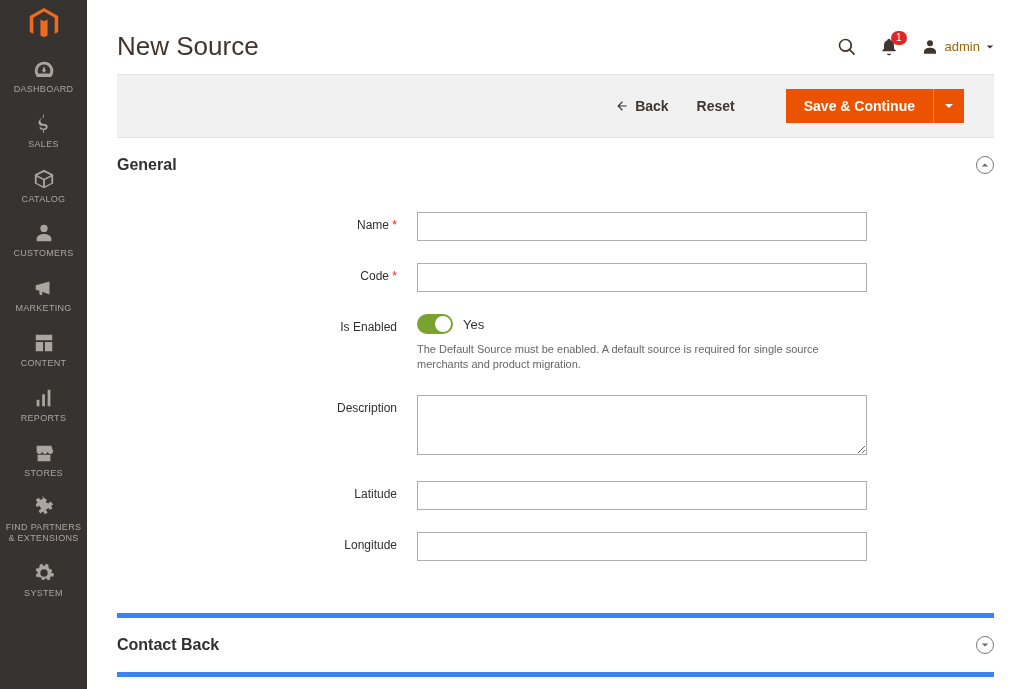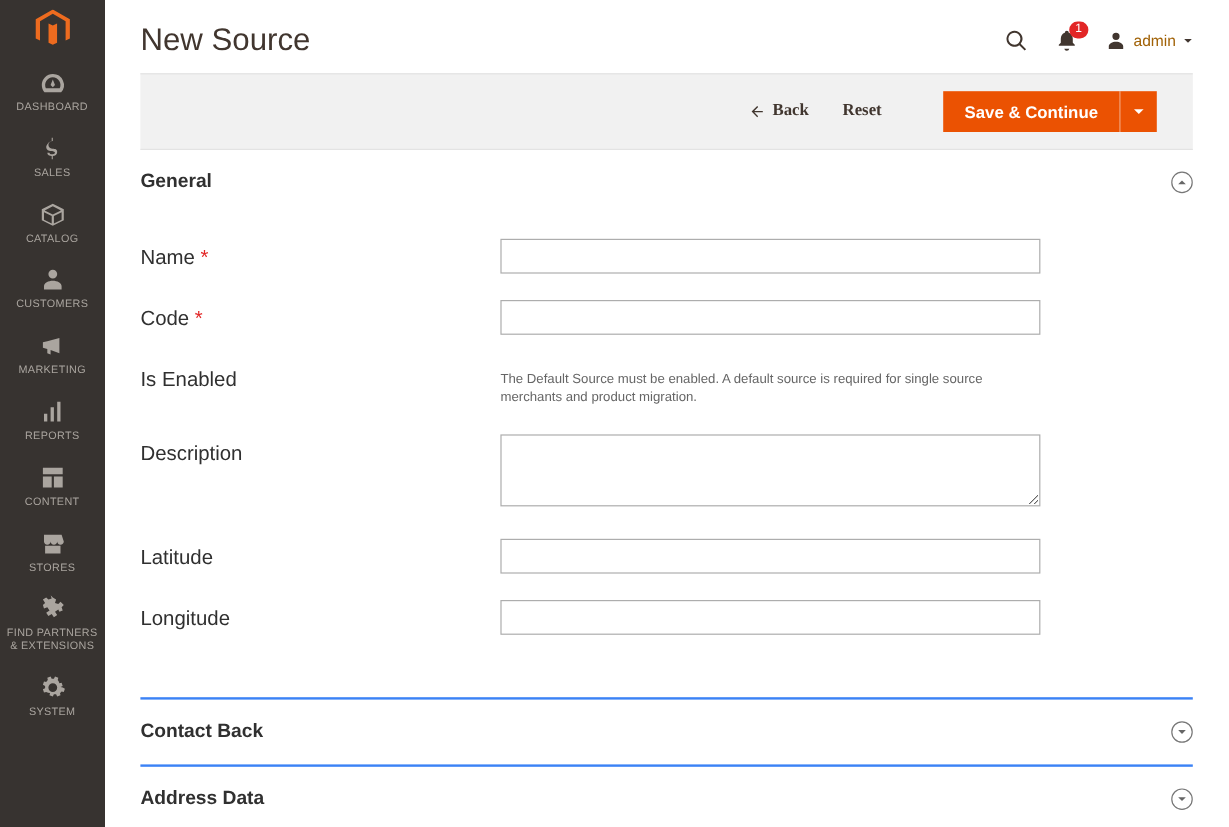--- a/index.html
+++ b/index.html
@@ -5,45 +5,45 @@
 * { box-sizing: border-box; margin: 0; padding: 0; }
 body { font-family: 'Helvetica Neue', Arial, sans-serif; background: #fff; overflow-x: hidden; }
 .sidebar { position: fixed; left: 0; top: 0; width: 87px; height: 100vh; background: #373330; display: flex; flex-direction: column; }
 .logo-box { height: 48px; display: flex; align-items: center; justify-content: center; }
 .logo-svg { width: 32px; height: 32px; }
 .nav-item { display: flex; flex-direction: column; align-items: center; padding: 10px 4px 8px; cursor: pointer; text-align: center; }
 .nav-icon { width: 22px; height: 22px; margin-bottom: 4px; display: flex; align-items: center; justify-content: center; }
 .nav-icon svg { width: 22px; height: 22px; fill: #aaa59f; }
 .nav-label { font-size: 9px; color: #aaa59f; text-transform: uppercase; letter-spacing: 0.3px; line-height: 1.2; }
 .main { margin-left: 87px; padding: 0; }
-.header { padding: 18px 30px 12px; display: flex; align-items: center; justify-content: space-between; }
+.header { padding: 31px 30px 12px; display: flex; align-items: center; justify-content: space-between; }
 .page-title { font-size: 26px; font-weight: 400; color: #41362f; }
 .header-actions { display: flex; align-items: center; gap: 22px; }
 .icon-btn { cursor: pointer; position: relative; display: flex; align-items: center; }
 .icon-btn svg { width: 20px; height: 20px; fill: #41362f; }
 .badge { position: absolute; top: -6px; right: -8px; background: #e22626; color: #fff; font-size: 10px; border-radius: 8px; padding: 1px 5px; min-width: 14px; text-align: center; line-height: 1.2; }
 .user-box { display: flex; align-items: center; gap: 6px; cursor: pointer; font-size: 13px; color: #a16207; }
 .user-box svg.av { width: 18px; height: 18px; fill: #41362f; }
 .user-box svg.cd { width: 8px; height: 8px; fill: #41362f; }
 .action-bar { background: #f1f1f1; border-top: 1px solid #e3e3e3; border-bottom: 1px solid #e3e3e3; padding: 14px 30px; display: flex; justify-content: flex-end; align-items: center; gap: 28px; margin: 0 30px; }
-.ab-link { font-size: 14px; font-weight: 600; color: #41362f; cursor: pointer; display: flex; align-items: center; gap: 6px; font-family: Liberation Serif, serif; }
+.ab-link { font-size: 14px; font-weight: 600; color: #41362f; cursor: pointer; display: flex; align-items: center; gap: 6px; }
 .ab-link svg { width: 14px; height: 14px; fill: #41362f; }
 .btn-group { display: flex; }
 .btn-primary { background: #eb5202; color: #fff; border: none; padding: 9px 18px; font-size: 14px; font-weight: 600; cursor: pointer; margin-left: 23px; }
 .btn-dd { background: #eb5202; border: none; border-left: 1px solid rgba(255,255,255,0.3); padding: 9px 10px; cursor: pointer; display: flex; align-items: center; }
 .btn-dd svg { width: 10px; height: 10px; fill: #fff; }
 .content { padding: 0 30px; }
-.section { border-bottom: 2px solid #3b82f6; }
+.section { border-bottom: 5px solid #3b82f6; }
 .section-head { display: flex; justify-content: space-between; align-items: center; padding: 18px 0; cursor: pointer; }
 .section-title { font-size: 16px; font-weight: 600; color: #303030; }
 .collapse-icon { width: 18px; height: 18px; border: 1px solid #777; border-radius: 50%; display: flex; align-items: center; justify-content: center; }
 .collapse-icon svg { width: 8px; height: 8px; fill: #666; }
 .section-body { padding: 20px 0 30px; }
 .field-row { display: flex; align-items: flex-start; margin-bottom: 22px; }
-.field-label { width: 300px; text-align: left; padding-right: 20px; padding-top: 6px; font-size: 17px; color: #303030; }
+.field-label { width: 300px; text-align: right; padding-right: 20px; padding-top: 6px; font-size: 12px; color: #303030; }
 .field-label.req::after { content: " *"; color: #e22626; }
 .field-control { width: 450px; }
 .field-control input[type="text"], .field-control textarea { width: 100%; border: 1px solid #adadad; padding: 6px 10px; font-size: 13px; font-family: inherit; }
 .field-control textarea { height: 60px; resize: both; }
 .toggle-wrap { display: flex; align-items: center; gap: 10px; }
 .toggle { width: 36px; height: 20px; background: #79a22e; border-radius: 10px; position: relative; cursor: pointer; }
 .toggle .knob { position: absolute; right: 2px; top: 2px; width: 16px; height: 16px; background: #fff; border-radius: 50%; }
 .toggle-label { font-size: 13px; color: #303030; }
 .help-note { font-size: 11px; color: #666; margin-top: 8px; line-height: 1.4; }
 </style>
@@ -92,32 +92,32 @@
     <span class="nav-icon">
         <svg viewBox="0 0 24 24">
           <path d="M3 10v4l4 1v4l3 1v-4l8 3V5L7 8l-4 1z"></path>
         </svg>
       </span>
     <span class="nav-label">Marketing</span>
   </a>
   <a class="nav-item">
     <span class="nav-icon">
         <svg viewBox="0 0 24 24">
+          <path d="M3 3h18v6H3zm0 8h8v10H3zm10 0h8v10h-8z"></path>
+        </svg>
+      </span>
+    <span class="nav-label">Content</span>
+  </a>
+  <a class="nav-item">
+    <span class="nav-icon">
+        <svg viewBox="0 0 24 24">
           <path d="M4 14h3v7H4zm6-6h3v13h-3zm6-5h3v18h-3z"></path>
         </svg>
       </span>
     <span class="nav-label">Reports</span>
-  </a>
-  <a class="nav-item">
-    <span class="nav-icon">
-        <svg viewBox="0 0 24 24">
-          <path d="M3 3h18v6H3zm0 8h8v10H3zm10 0h8v10h-8z"></path>
-        </svg>
-      </span>
-    <span class="nav-label">Content</span>
   </a>
   <a class="nav-item">
     <span class="nav-icon">
         <svg viewBox="0 0 24 24">
           <path d="M4 4h16l2 6c0 1.7-1.3 3-3 3s-3-1.3-3-3c0 1.7-1.3 3-3 3s-3-1.3-3-3c0 1.7-1.3 3-3 3s-3-1.3-3-3zm1 10h14v7H5z"></path>
         </svg>
       </span>
     <span class="nav-label">Stores</span>
   </a>
   <a class="nav-item">
@@ -204,20 +204,26 @@
         </div>
 
         <div class="field-row">
           <label class="field-label req">Code</label>
           <div class="field-control"><input type="text" value="" style=""></div>
         </div>
 
         <div class="field-row">
           <label class="field-label">Is Enabled</label>
           <div class="field-control">
+            <div class="toggle-wrap">
+              <div class="toggle">
+                  <div class="knob"></div>
+                </div>
+              <span class="toggle-label">Yes</span>
+            </div>
             <div class="help-note">The Default Source must be enabled. A default source is required for single source merchants and product migration.</div>
           </div>
         </div>
 
         <div class="field-row">
           <label class="field-label">Description</label>
           <div class="field-control"><textarea style=""></textarea></div>
         </div>
 
         <div class="field-row">

